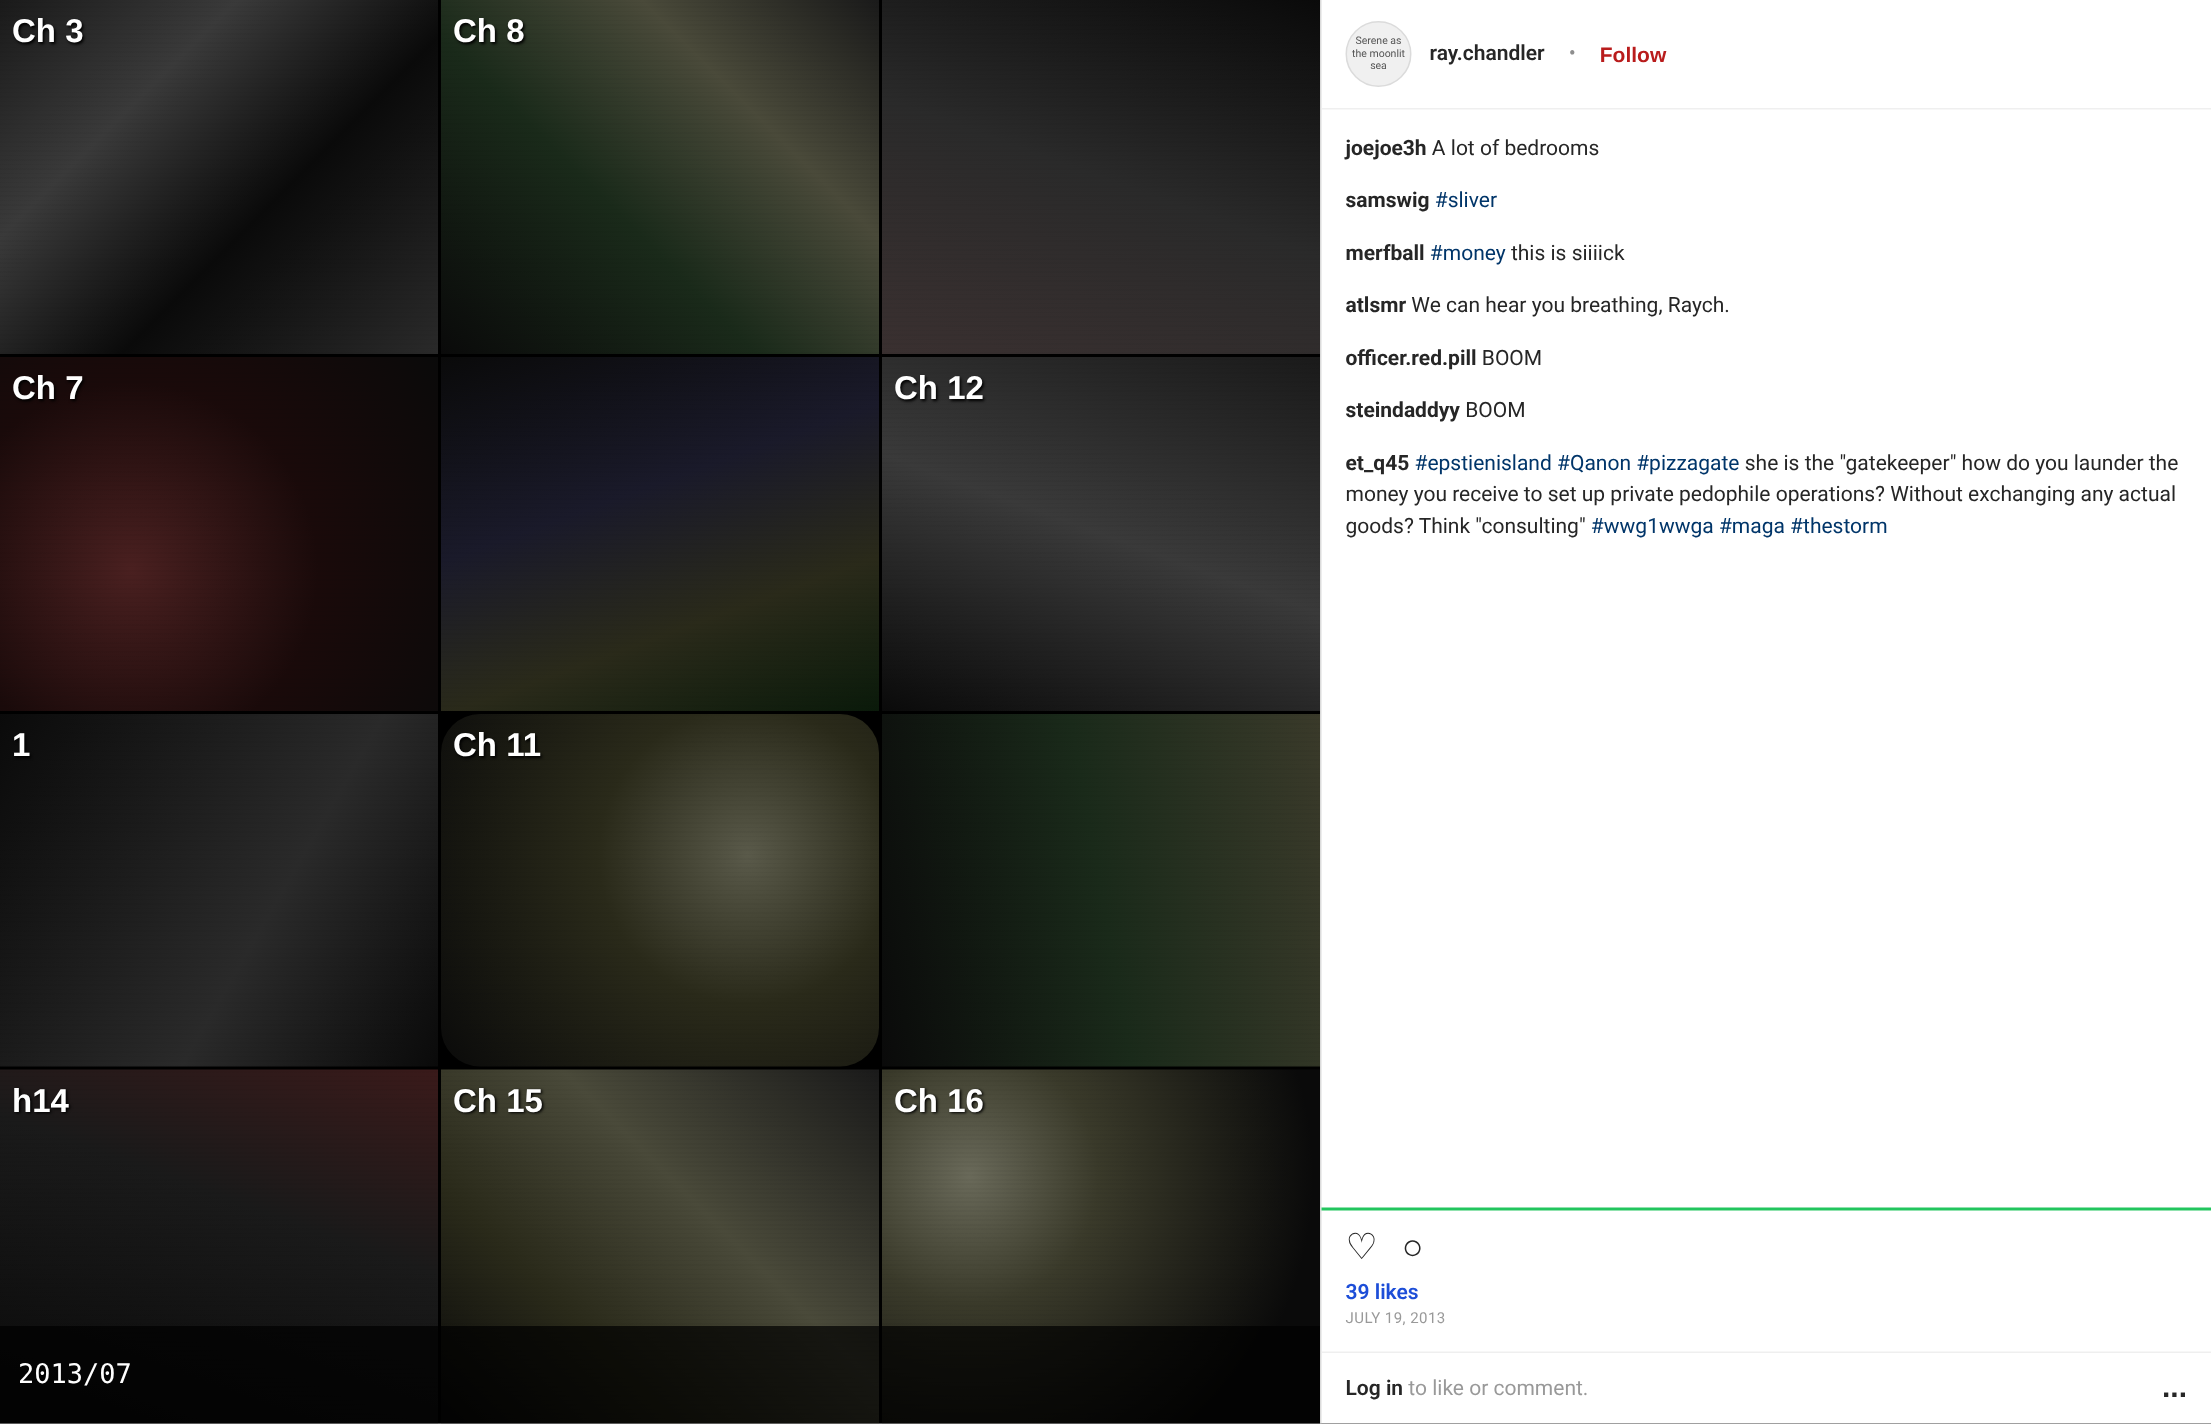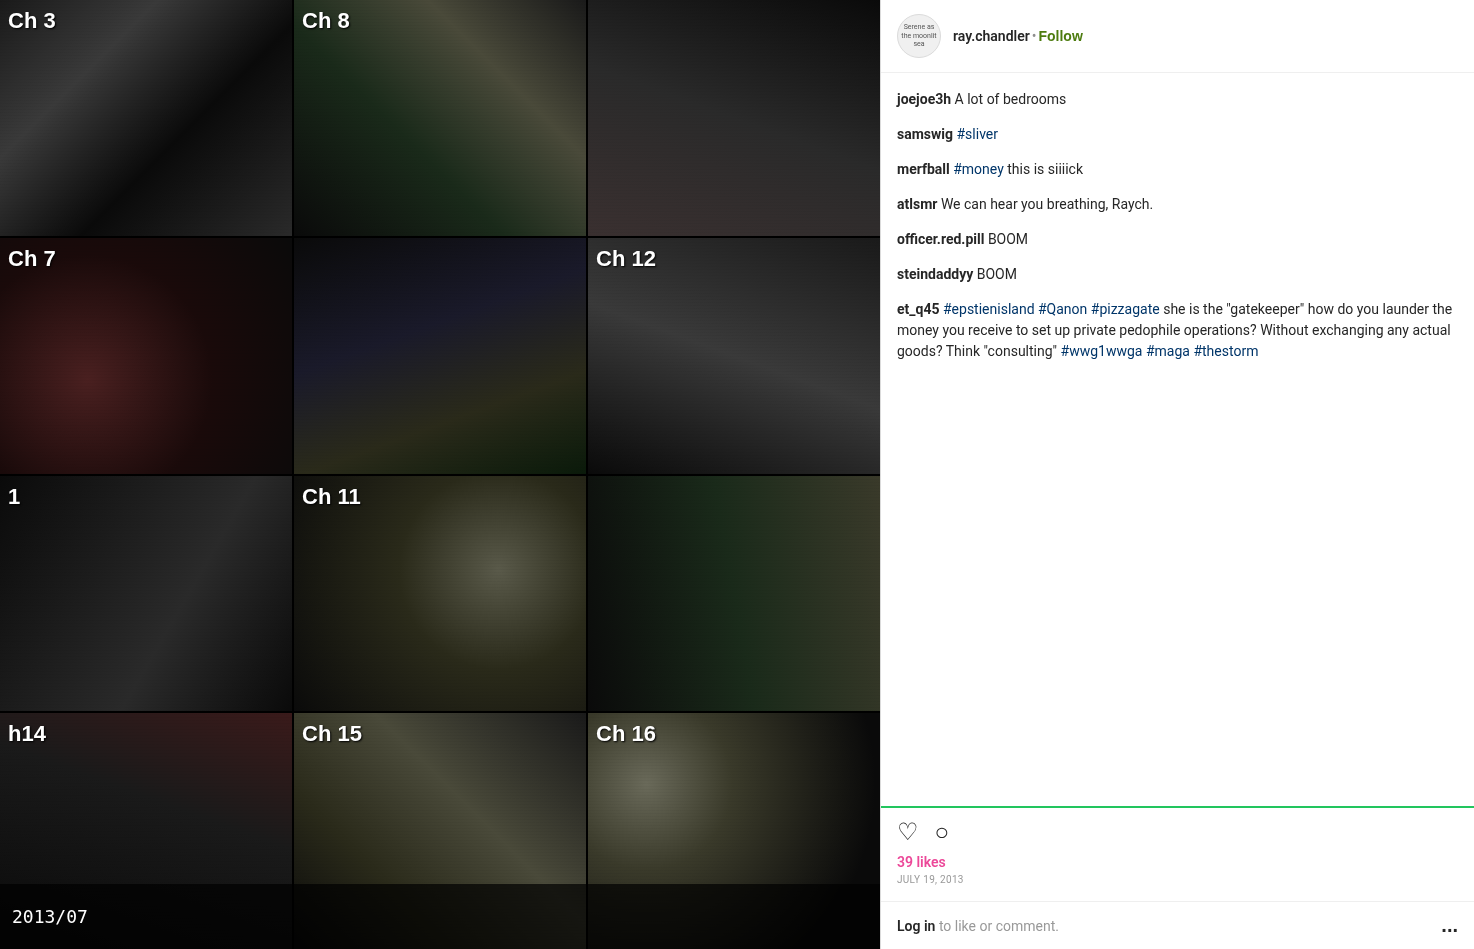--- a/index.html
+++ b/index.html
@@ -51,21 +51,21 @@
     }
 
     
     .cell-1 { background: linear-gradient(135deg, #1a1a1a 0%, #3a3a3a 30%, #0a0a0a 60%, #2a2a2a 100%); }
     .cell-2 { background: linear-gradient(45deg, #0a0a0a 0%, #1a2a1a 40%, #4a4a3a 70%, #1a1a1a 100%); }
     .cell-3 { background: linear-gradient(200deg, #0a0a0a 0%, #2a2a2a 50%, #3a3030 100%); }
     .cell-4 { background: radial-gradient(circle at 30% 60%, #4a2020 0%, #1a0a0a 50%, #0a0a0a 100%); }
     .cell-5 { background: linear-gradient(160deg, #0a0a0a 0%, #1a1a2a 40%, #2a2a1a 70%, #0a1a0a 100%); }
     .cell-6 { background: linear-gradient(20deg, #0a0a0a 0%, #3a3a3a 50%, #1a1a1a 100%); }
     .cell-7 { background: linear-gradient(120deg, #0a0a0a 0%, #1a1a1a 30%, #2a2a2a 60%, #0a0a0a 100%); }
-    .cell-8 { background: radial-gradient(circle at 70% 40%, #5a5a4a 0%, #2a2a1a 40%, #0a0a0a 100%); }
+    .cell-8 { background: radial-gradient(circle at 70% 40%, #5a5a4a 0%, #2a2a1a 40%, #0a0a0a 100%); border-radius: 26px; }
     .cell-9 { background: linear-gradient(80deg, #0a0a0a 0%, #1a2a1a 50%, #3a3a2a 100%); }
     .cell-10 { background: linear-gradient(200deg, #3a1a1a 0%, #1a1a1a 40%, #0a0a0a 100%); }
     .cell-11 { background: linear-gradient(45deg, #0a0a0a 0%, #2a2a1a 30%, #4a4a3a 60%, #1a1a1a 100%); }
     .cell-12 { background: radial-gradient(circle at 20% 30%, #6a6a5a 0%, #3a3a2a 30%, #0a0a0a 80%); }
 
     
     .timestamp-bar {
       position: absolute;
       bottom: 0;
       left: 0;
@@ -115,36 +115,36 @@
       font-size: 7px;
       color: #555;
       text-align: center;
       line-height: 1.2;
       padding: 2px;
     }
 
     .username-follow {
       display: flex;
       align-items: flex-end;
-      gap: 2px;
+      gap: 16px;
     }
 
     .username {
       font-weight: 600;
       font-size: 14px;
       color: #262626;
     }
 
     .dot-separator {
       color: #8e8e8e;
       font-size: 14px;
     }
 
     .follow-btn {
-      color: #4d7c0f;
+      color: #b91c1c;
       font-weight: 600;
       font-size: 14px;
       cursor: pointer;
       background: none;
       border: none;
     }
 
     
     .comments-area {
       flex: 1;
@@ -198,21 +198,21 @@
 
     .action-icon {
       cursor: pointer;
       font-size: 24px;
       color: #262626;
     }
 
     .likes-count {
       font-weight: 600;
       font-size: 14px;
-      color: #ec4899;
+      color: #1d4ed8;
       margin-bottom: 4px;
     }
 
     .post-date {
       font-size: 10px;
       color: #999;
       text-transform: uppercase;
       letter-spacing: 0.3px;
       margin-bottom: 12px;
     }

